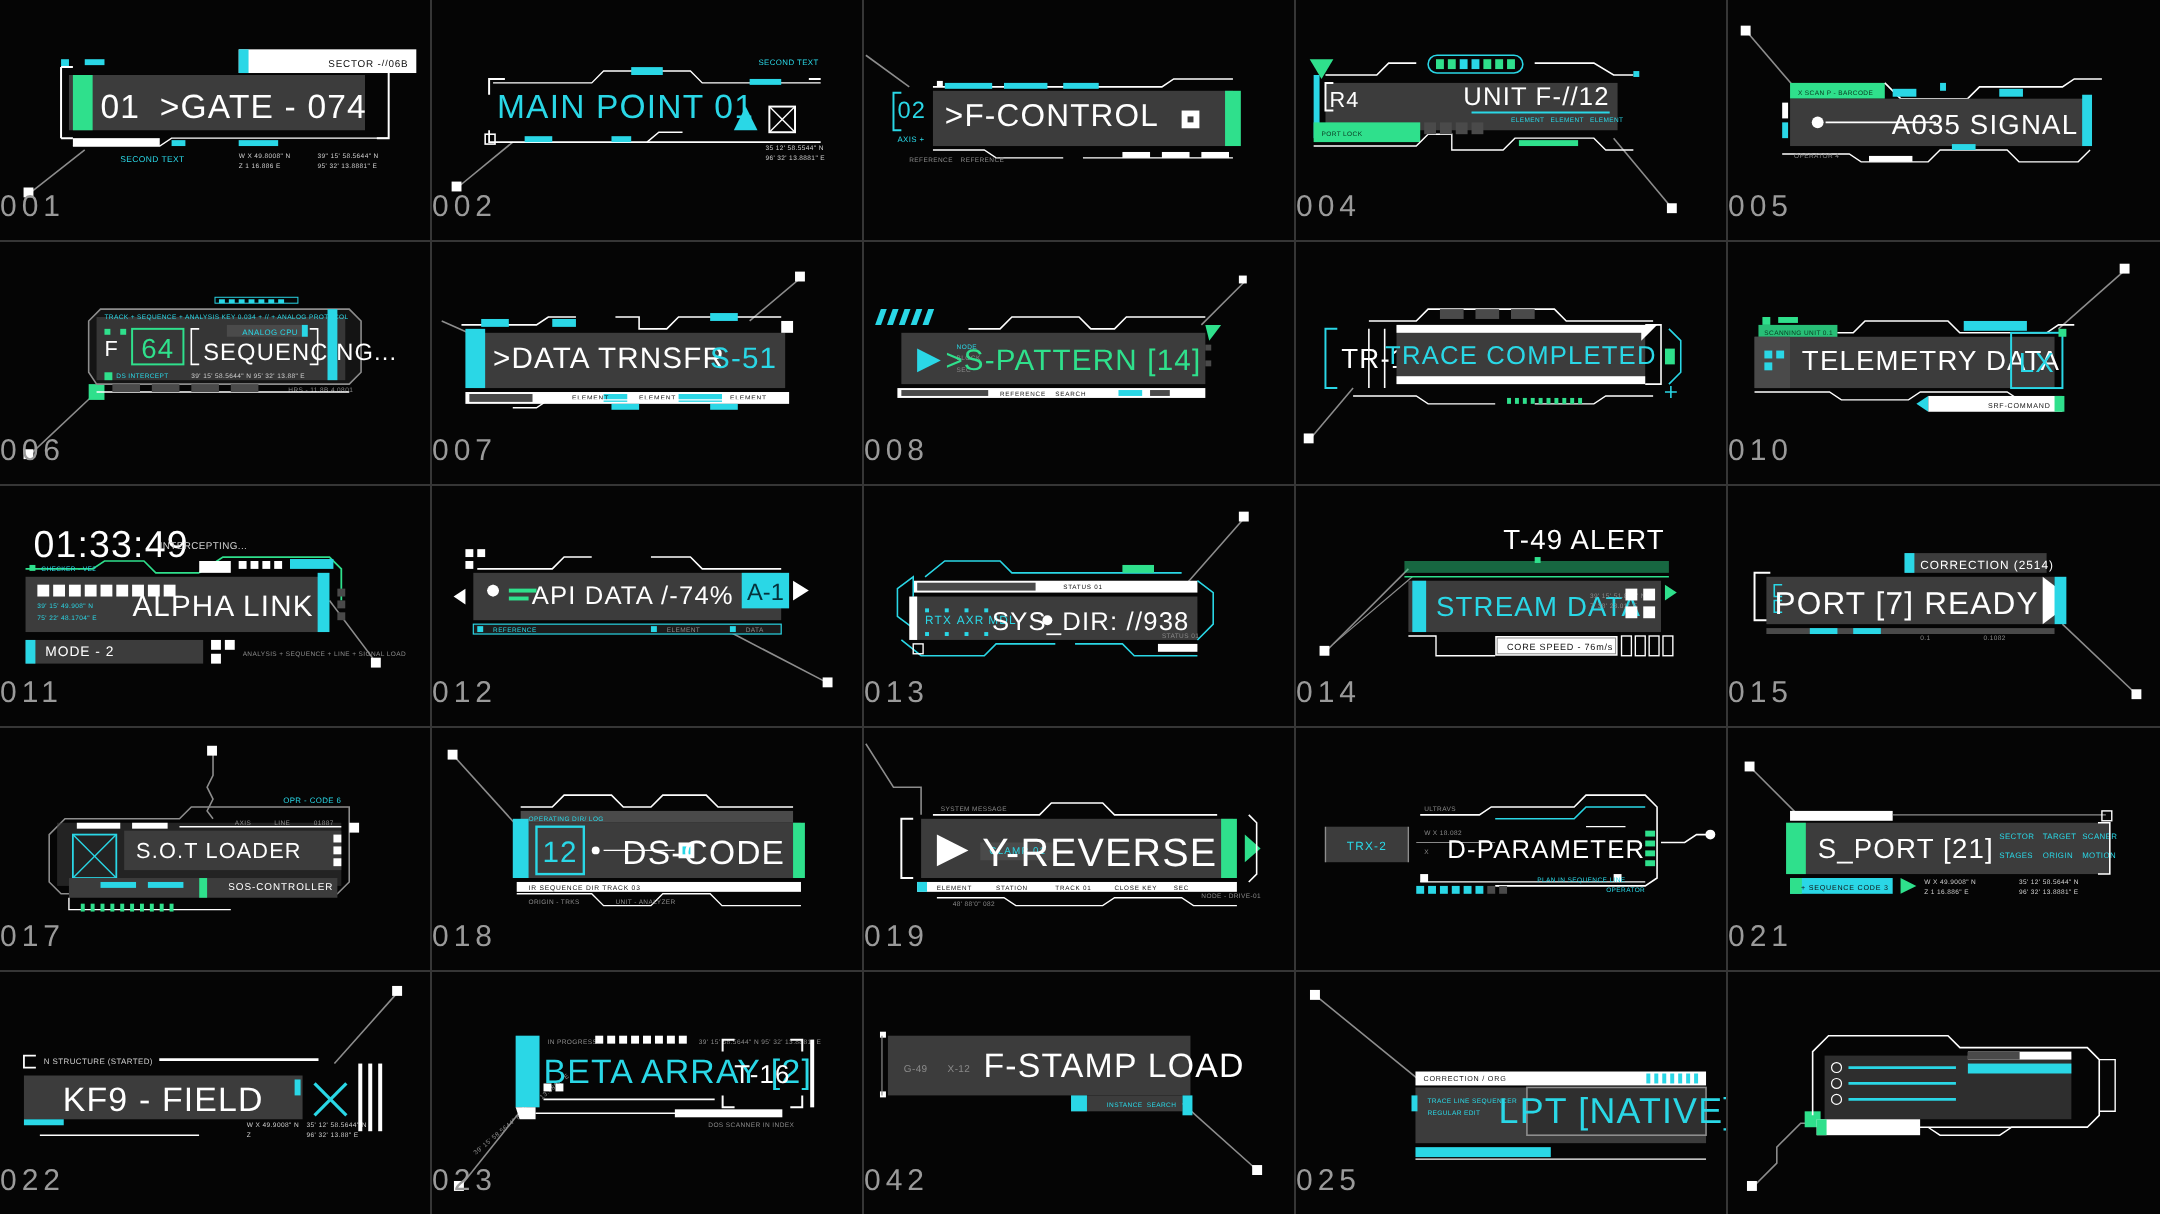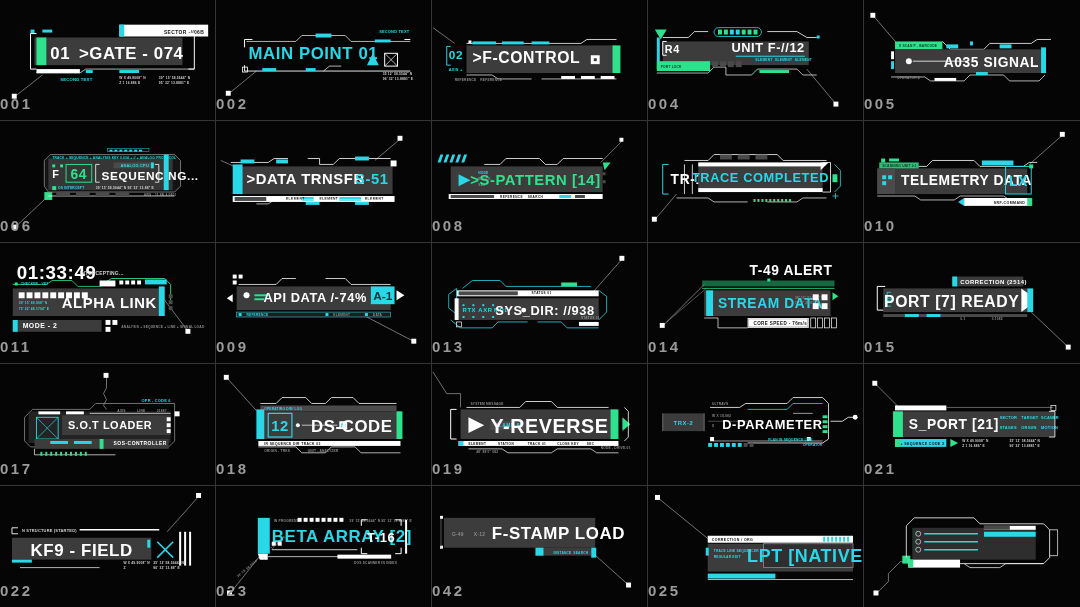--- a/index.html
+++ b/index.html
@@ -8,21 +8,20 @@
     background:#050505;
     font-family:"Liberation Sans", sans-serif;
     overflow:hidden;
   }
   #grid {
     position:relative;
     width:1080px; height:607px;
     display:grid;
     grid-template-columns: repeat(5, 1fr);
     grid-template-rows: repeat(5, 1fr);
-    font-weight: bold;
   }
   .cell {
     position:relative;
     border-right:1px solid #363636;
     border-bottom:1px solid #363636;
     overflow:hidden;
   }
   .cell:nth-child(5n) { border-right:none; }
   .cell:nth-child(n+21) { border-bottom:none; }
 
@@ -275,20 +274,21 @@
         <rect x="86" y="77" width="12" height="4" class="c-cy"></rect>
         <rect x="124" y="77" width="22" height="4" class="c-cy"></rect>
         <text x="70" y="80" class="t-dark" style="font-size:3.4px">ELEMENT</text>
         <text x="104" y="80" class="t-dark" style="font-size:3.4px">ELEMENT</text>
         <text x="150" y="80" class="t-dark" style="font-size:3.4px">ELEMENT</text>
         <path d="M40 84 L52 84 L58 80 L176 80" class="s-wh" stroke-width="0.7"></path>
         <rect x="90" y="82" width="14" height="3" class="c-cy"></rect>
         <rect x="140" y="82" width="14" height="3" class="c-cy"></rect>
       </svg>
     </div>
+    <div class="idx">007</div>
   </div>
 
   <div class="cell">
     <div class="art">
       <svg viewBox="0 0 216 122" preserveAspectRatio="xMidYMid meet">
         <line x1="192" y1="20" x2="170" y2="42" class="s-gy" stroke-width="0.8"></line>
         <rect x="189" y="17" width="4" height="4" class="c-wh"></rect>
         <g class="c-cy">
           <rect x="20" y="34" width="3" height="8" transform="skewX(-20)"></rect>
           <rect x="26" y="34" width="3" height="8" transform="skewX(-20)"></rect>
@@ -460,21 +460,21 @@
         <path d="M182 48 L190 53 L182 58 Z" class="c-wh"></path>
         <rect x="20" y="70" width="156" height="5" class="s-cy" stroke-width="0.6" style="fill:#1c1c1c"></rect>
         <rect x="22" y="71" width="3" height="3" class="c-cy"></rect>
         <rect x="110" y="71" width="3" height="3" class="c-cy"></rect>
         <rect x="150" y="71" width="3" height="3" class="c-cy"></rect>
         <text x="30" y="74" class="t-tinyc">REFERENCE</text>
         <text x="118" y="74" class="t-tinyd">ELEMENT</text>
         <text x="158" y="74" class="t-tinyd">DATA</text>
       </svg>
     </div>
-    <div class="idx">009</div>
+    <div class="idx">012</div>
   </div>
 
   <div class="cell">
     <div class="art">
       <svg viewBox="0 0 216 122" preserveAspectRatio="xMidYMid meet">
         <line x1="192" y1="16" x2="162" y2="50" class="s-gy" stroke-width="0.8"></line>
         <rect x="189" y="13" width="5" height="5" class="c-wh"></rect>
         <path d="M30 46 L40 38 L68 38 L74 44 L160 44" class="s-cy" stroke-width="0.8"></path>
         <rect x="130" y="40" width="16" height="4" class="c-gr"></rect>
         <rect x="24" y="48" width="144" height="6" class="c-wh"></rect>

